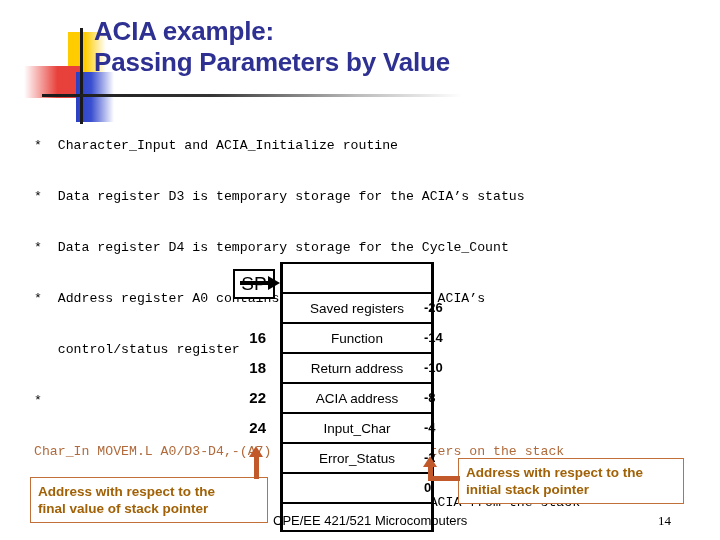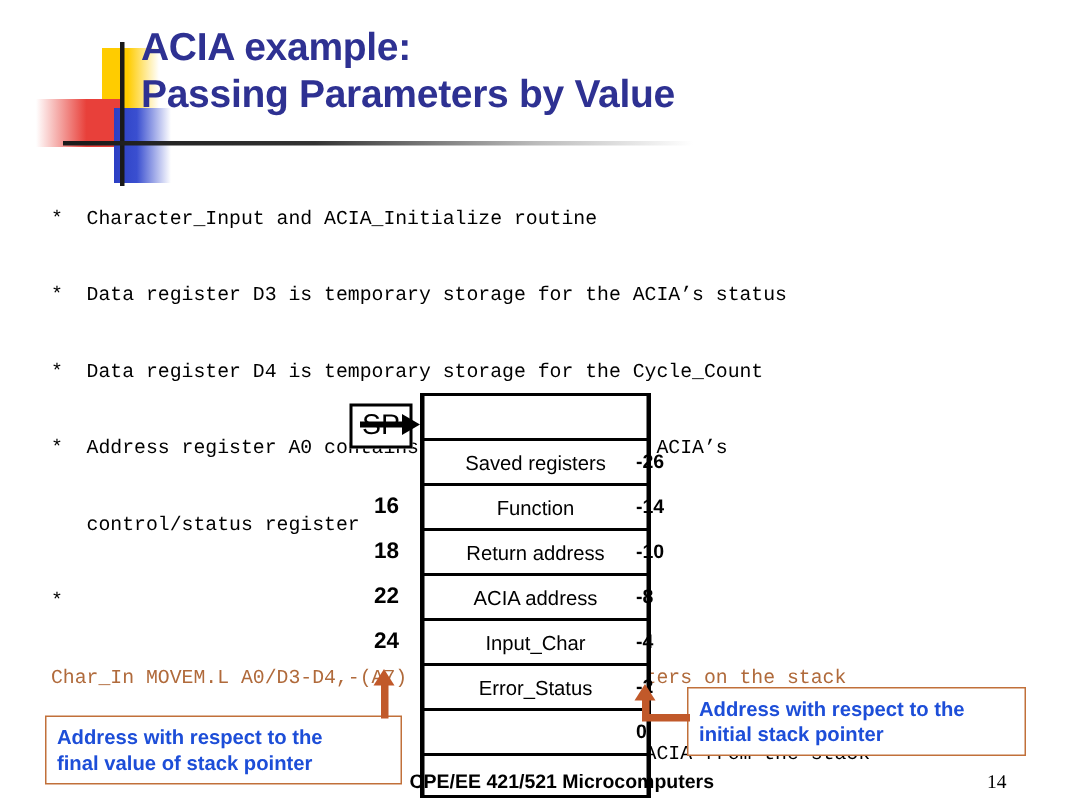--- a/index.html
+++ b/index.html
@@ -60,39 +60,39 @@
   #spbox{position:absolute;left:198px;top:269px;width:42px;height:30px;
      border:2px solid #000;background:#fff;display:flex;align-items:center;
      justify-content:center;font-size:19px;color:#000;box-sizing:border-box;margin-left:35px;}
   #sparrow{position:absolute;left:240px;top:281px;width:36px;height:4px;background:#000;}
   #sparrowhead{position:absolute;left:268px;top:276px;width:0;height:0;
      border-top:7px solid transparent;border-bottom:7px solid transparent;
      border-left:12px solid #000;}
 
   
   .callout{position:absolute;border:1.5px solid #C1703A;background:#fff;
-     font-size:13.5px;font-weight:bold;color:#1d4ed8;line-height:17px;
+     font-size:13.5px;font-weight:bold;color:#a16207;line-height:17px;
      padding:5px 7px;box-sizing:border-box;}
   #callout-left{left:30px;top:477px;width:238px;height:46px;}
   #callout-right{left:458px;top:458px;width:226px;height:46px;}
 
   
   #conn-left-v{position:absolute;left:254px;top:455px;width:5px;height:24px;background:#C1592A;}
   #conn-left-head{position:absolute;left:249px;top:446px;width:0;height:0;
      border-left:7px solid transparent;border-right:7px solid transparent;
      border-bottom:11px solid #C1592A;}
   
   #conn-right-h{position:absolute;left:428px;top:476px;width:32px;height:5px;background:#C1592A;}
   #conn-right-v{position:absolute;left:428px;top:466px;width:5px;height:14px;background:#C1592A;}
   #conn-right-head{position:absolute;left:423px;top:456px;width:0;height:0;
      border-left:7px solid transparent;border-right:7px solid transparent;
      border-bottom:11px solid #C1592A;}
 
   
-  #footer-text{position:absolute;left:273px;top:513px;font-size:13px;color:#000;font-weight:bold;}
+  #footer-text{position:absolute;left:273px;top:513px;font-size:13px;color:#000;}
   #footer-page{position:absolute;left:658px;top:513px;font-size:13px;color:#000;font-family:Liberation Serif, serif;}
 </style>
 </head>
 <body>
 
 <div id="deco">
   <div class="sq-yellow"></div>
   <div class="sq-red"></div>
   <div class="sq-blue"></div>
   <div class="v-line"></div>

